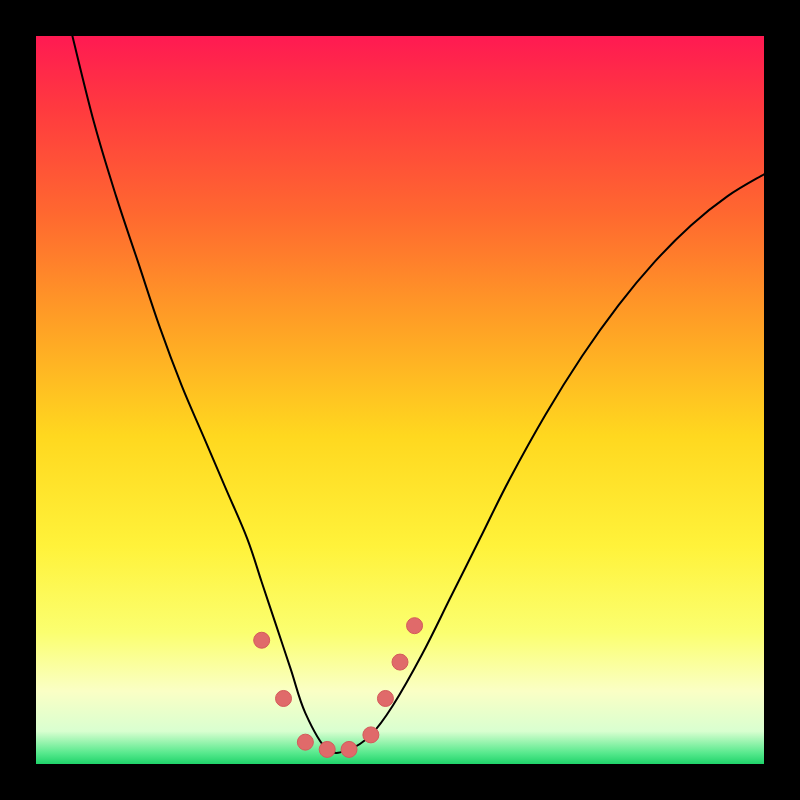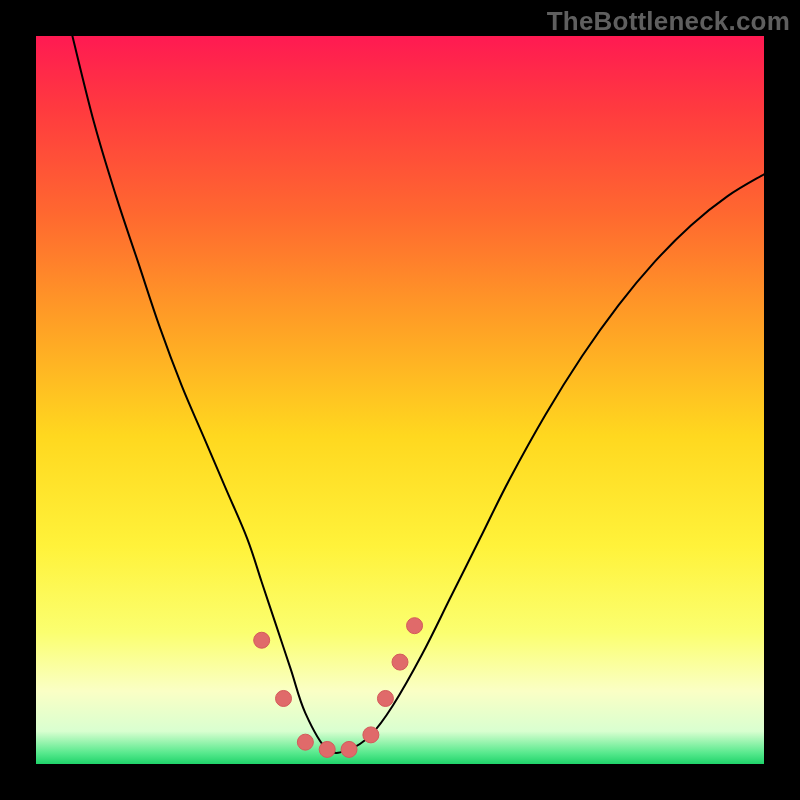--- a/index.html
+++ b/index.html
@@ -36,21 +36,20 @@
     color: #5f5f5f;
     letter-spacing: 0.2px;
     z-index: 5;
   }
   svg { display: block; }
 </style>
 </head>
 <body>
 
 <div class="frame">
-  <div class="watermark">TheBottleneck.com</div>
   <div class="plot">
     <svg id="chart-svg" width="728" height="728" viewBox="0 0 728 728" preserveAspectRatio="none">
       <defs>
         <linearGradient id="bg-grad" x1="0" y1="0" x2="0" y2="1">
             <stop offset="0.00%" stop-color="#ff1a52"></stop>
             <stop offset="10.00%" stop-color="#ff3a3f"></stop>
             <stop offset="25.00%" stop-color="#ff6a2f"></stop>
             <stop offset="40.00%" stop-color="#ffa225"></stop>
             <stop offset="55.00%" stop-color="#ffd81f"></stop>
             <stop offset="70.00%" stop-color="#fff23a"></stop>

